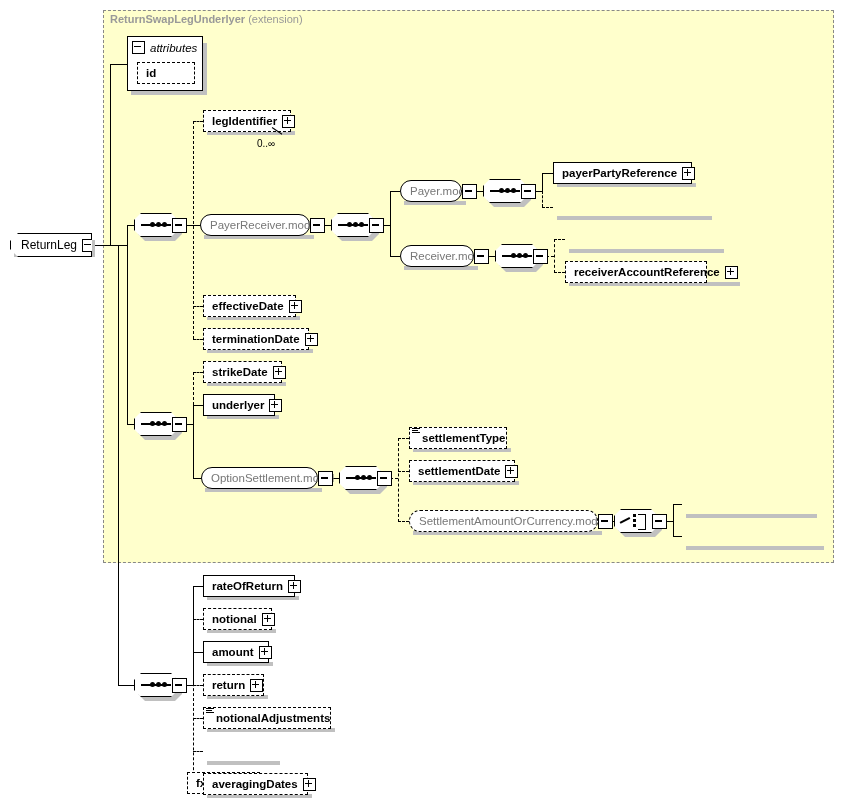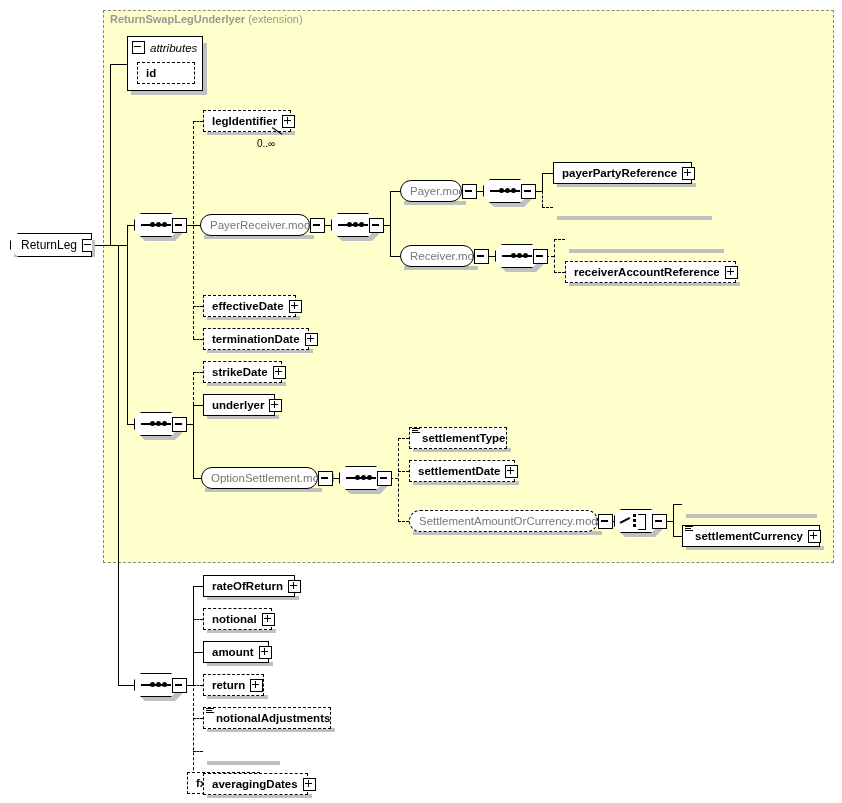--- a/index.html
+++ b/index.html
@@ -229,21 +229,21 @@
   </div>
   <div class="exp" style="left:533px;top:249px;"></div>
   <div class="dln h" style="left:546px;top:256px;width:8px;"></div>
   <div class="dln v" style="left:554px;top:239px;height:34px;"></div>
   <div class="dln h" style="left:554px;top:239px;width:11px;"></div>
   <div class="dln h" style="left:554px;top:272px;width:11px;"></div>
 
   <div class="nshadow" style="left:569px;top:249px;width:155px;height:4px;"></div>
 
   <div class="nshadow" style="left:569px;top:282px;width:171px;height:4px;"></div>
-  <div class="node dashed elem" style="left:565px;top:261px;width:171px;">
+  <div class="node dashed elem" style="left:565px;top:261px;width:142px;">
     <span class="lbl">receiverAccountReference</span>
     <span class="pm plus"></span>
   </div>
 
   <div class="nshadow" style="left:207px;top:316px;width:93px;height:4px;"></div>
   <div class="node dashed elem" style="left:203px;top:295px;width:93px;">
     <span class="lbl">effectiveDate</span>
     <span class="pm plus"></span>
   </div>
 
@@ -342,29 +342,20 @@
   </div>
   <div class="exp" style="left:652px;top:514px;"></div>
   <div class="ln h" style="left:665px;top:521px;width:8px;"></div>
   <div class="ln v" style="left:673px;top:504px;height:33px;"></div>
   <div class="ln h" style="left:673px;top:504px;width:9px;"></div>
   <div class="ln h" style="left:673px;top:536px;width:9px;"></div>
 
   <div class="nshadow" style="left:686px;top:514px;width:131px;height:4px;"></div>
 
   <div class="nshadow" style="left:686px;top:546px;width:138px;height:4px;"></div>
-  <div class="node solid elem" style="left:682px;top:525px;width:138px;padding-left:12px;">
-    <span class="stype">
-        <i></i>
-        <i></i>
-        <i></i>
-      </span>
-    <span class="lbl">settlementCurrency</span>
-    <span class="pm plus"></span>
-  </div>
 
   <div class="comp" style="left:134px;top:673px;">
     <div class="octshadow"></div>
     <div class="oct"></div>
     <div class="seqg">
         <b></b>
         <b></b>
         <b></b>
       </div>
   </div>

